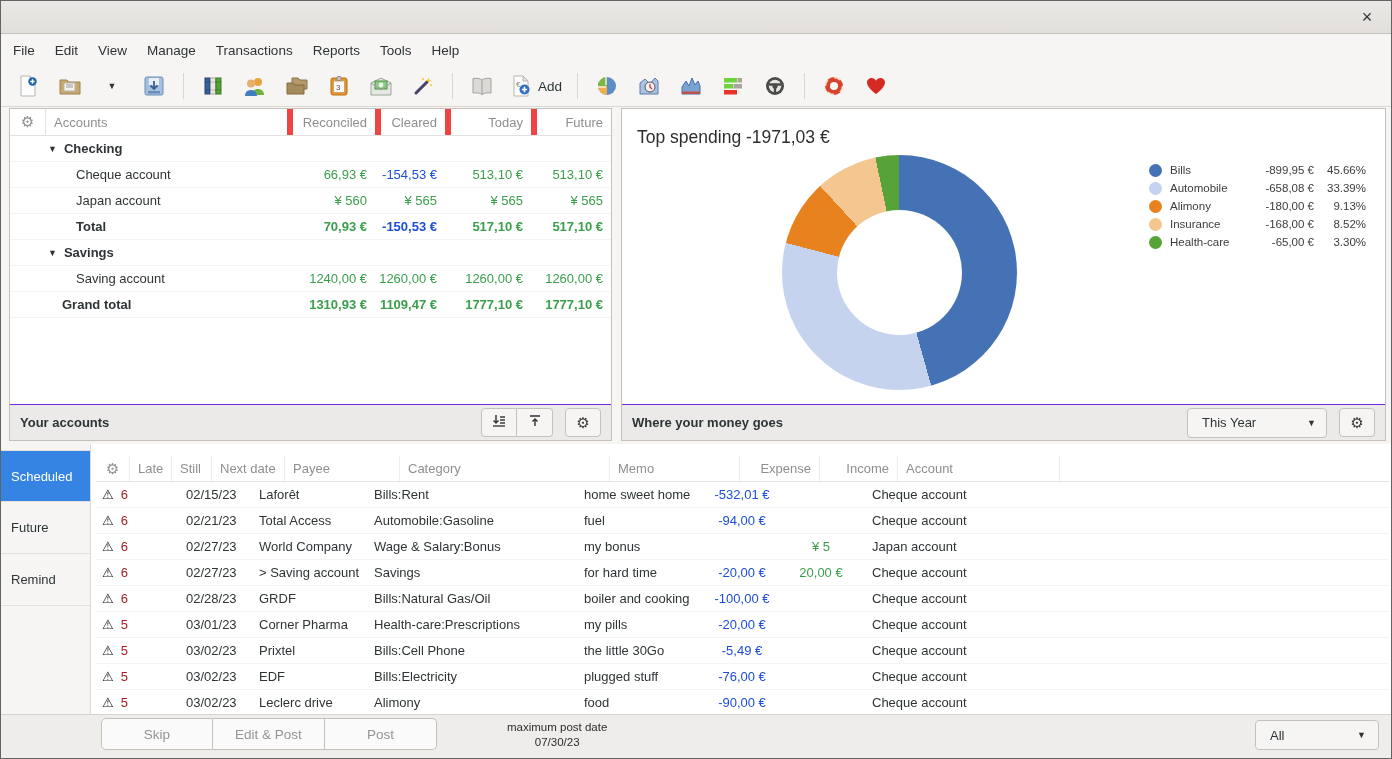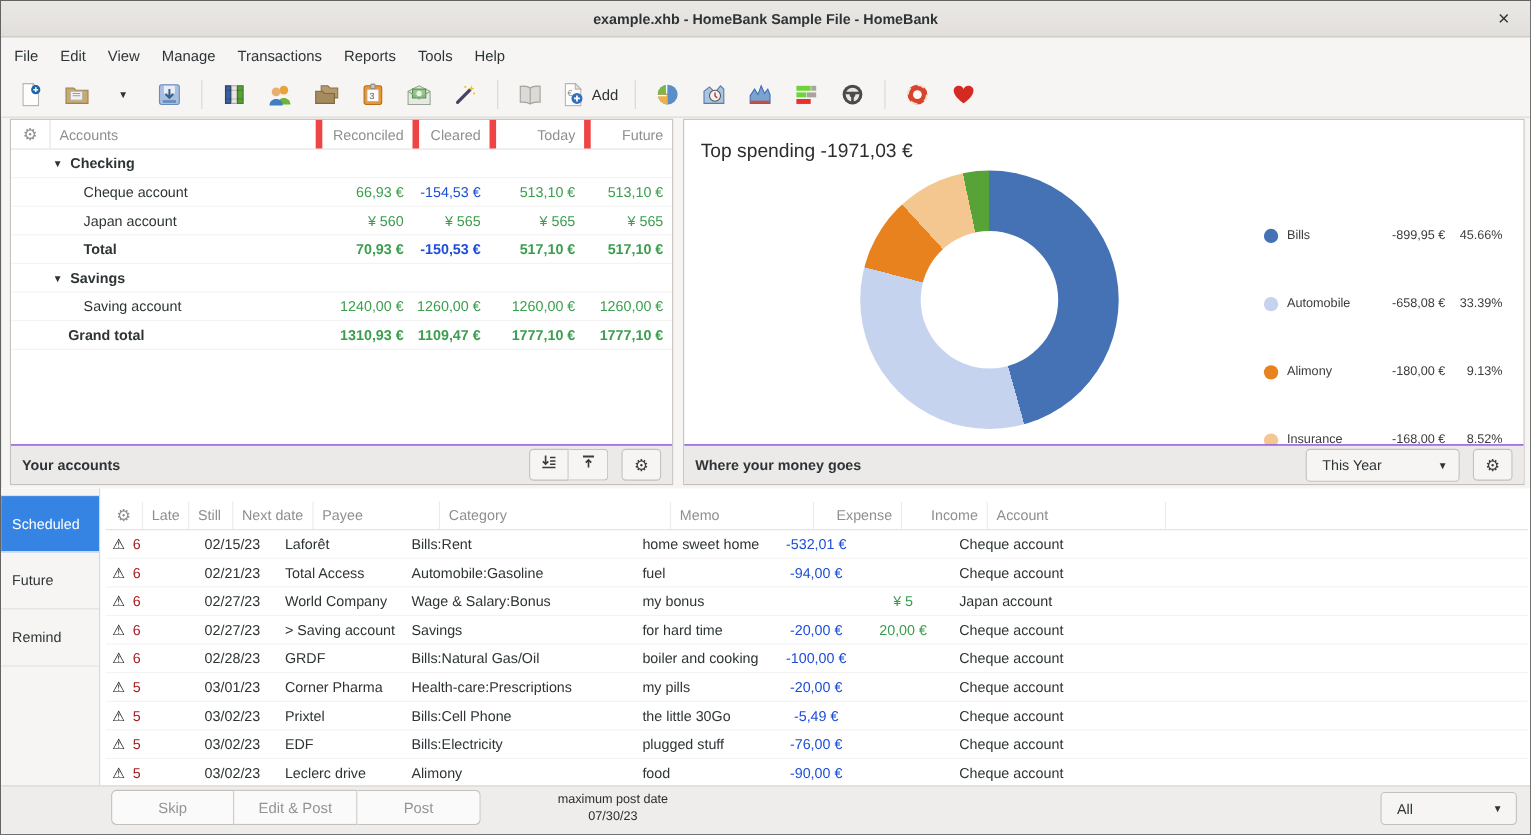--- a/index.html
+++ b/index.html
@@ -63,21 +63,21 @@
   .mini-btn { width:36px; }
   .gear-btn { width:36px; height:29px; border-radius:4px; background:#f6f5f4; border:1px solid #c6c0ba;
     display:flex; align-items:center; justify-content:center; margin-left:12px; }
   .gear-btn .gear-glyph { color:#3c3c3c; }
 
   
   .chart-title { position:absolute; left:15px; top:18px; font-size:17.5px; color:#2d2d2d; }
   .donut { position:absolute; left:160px; top:46px; width:235px; height:235px; border-radius:50%; }
   .donut-hole { position:absolute; inset:55px; background:#fff; border-radius:50%; }
   .legend { position:absolute; right:8px; top:52px; width:228px; }
-  .legend-row { display:flex; align-items:center; height:18px; font-size:11.5px; color:#3c3c3c;margin-top:44px; }
+  .legend-row { display:flex; align-items:center; height:18px; font-size:11.5px; color:#3c3c3c; }
   .legend-dot { width:13px; height:13px; border-radius:50%; margin-right:8px; flex:none; }
   .legend-name { width:82px; }
   .legend-amt { width:62px; text-align:right; }
   .legend-pct { width:52px; text-align:right; }
   .dd-btn { height:30px; background:#f6f5f4; border:1px solid #c6c0ba; border-radius:4px;
     display:flex; align-items:center; font-size:13px; color:#2e3436; }
   .period-dd { width:140px; padding:0 10px 0 14px; justify-content:space-between; }
 
   
   .bottom { position:absolute; left:0; top:443px; right:0; bottom:0; background:#fff; }
@@ -112,21 +112,20 @@
   .act-btn:last-child { border-radius:0 5px 5px 0; }
   .maxpost { margin-left:70px; text-align:center; font-size:11.5px; color:#2d2d2d; line-height:15px; padding-top:2px; }
   .filter-dd { position:absolute; right:12px; top:5px; width:124px; padding:0 12px 0 14px; justify-content:space-between; }
 </style>
 </head>
 <body>
 
 <div class="window">
 
   <div class="titlebar">
-    <span class="title">example.xhb - HomeBank Sample File - HomeBank</span>
     <span class="close">×</span>
   </div>
 
   <div class="menubar" id="menubar">
       <div class="menu-item">File</div>
       <div class="menu-item">Edit</div>
       <div class="menu-item">View</div>
       <div class="menu-item">Manage</div>
       <div class="menu-item">Transactions</div>
       <div class="menu-item">Reports</div>

